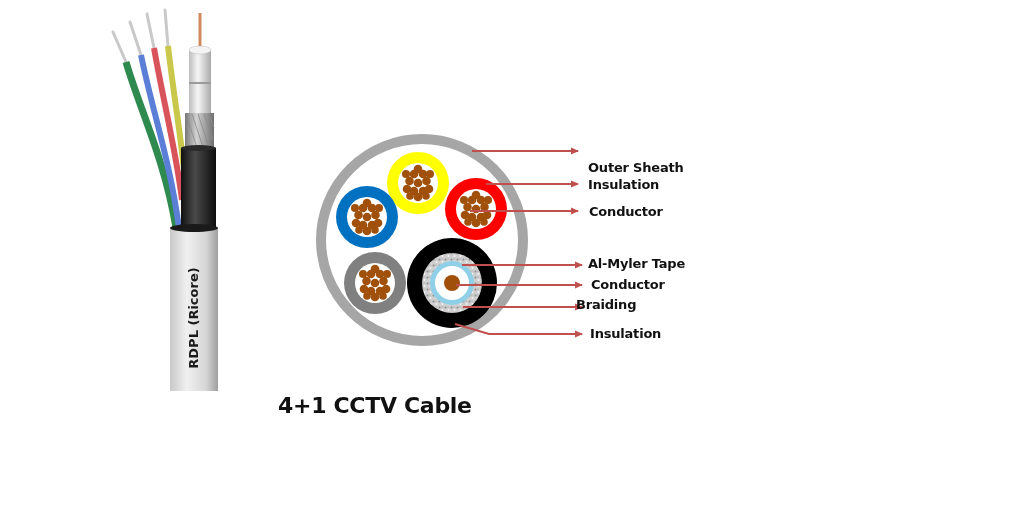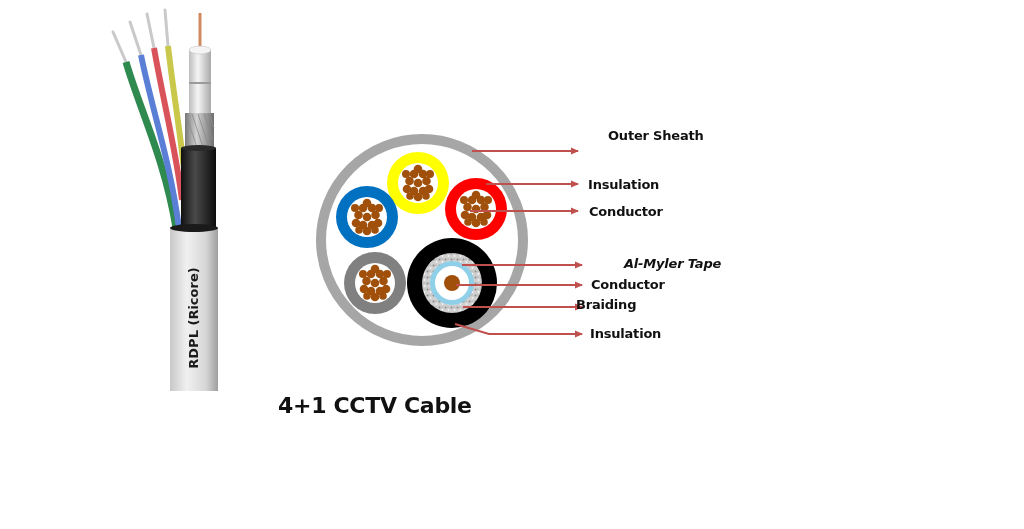--- a/index.html
+++ b/index.html
@@ -151,22 +151,22 @@
       <line x1="472" y1="151" x2="578" y2="151" marker-end="url(#arrowhead)"></line>
       <line x1="486" y1="184" x2="578" y2="184" marker-end="url(#arrowhead)"></line>
       <line x1="470" y1="211" x2="578" y2="211" marker-end="url(#arrowhead)"></line>
       <line x1="462" y1="265" x2="582" y2="265" marker-end="url(#arrowhead)"></line>
       <line x1="456" y1="285" x2="582" y2="285" marker-end="url(#arrowhead)"></line>
       <line x1="463" y1="307" x2="582" y2="307" marker-end="url(#arrowhead)"></line>
       <polyline points="455,324 489,334 582,334" marker-end="url(#arrowhead)"></polyline>
     </g>
   </svg>
 
-  <div class="label" style="left:588px;top:128px;margin-left:20px;">Outer Sheath</div>
+  <div class="label" style="left:588px;top:160px;">Outer Sheath</div>
   <div class="label" style="left:588px;top:177px;">Insulation</div>
   <div class="label" style="left:589px;top:204px;">Conductor</div>
-  <div class="label" style="left:624px;top:256px;font-style:italic;">Al-Myler Tape</div>
+  <div class="label" style="left:588px;top:256px;">Al-Myler Tape</div>
   <div class="label" style="left:591px;top:277px;">Conductor</div>
   <div class="label" style="left:576px;top:297px;">Braiding</div>
   <div class="label" style="left:590px;top:326px;">Insulation</div>
 
   <div class="title">4+1 CCTV Cable</div>
 </div>
 
 </body></html>

